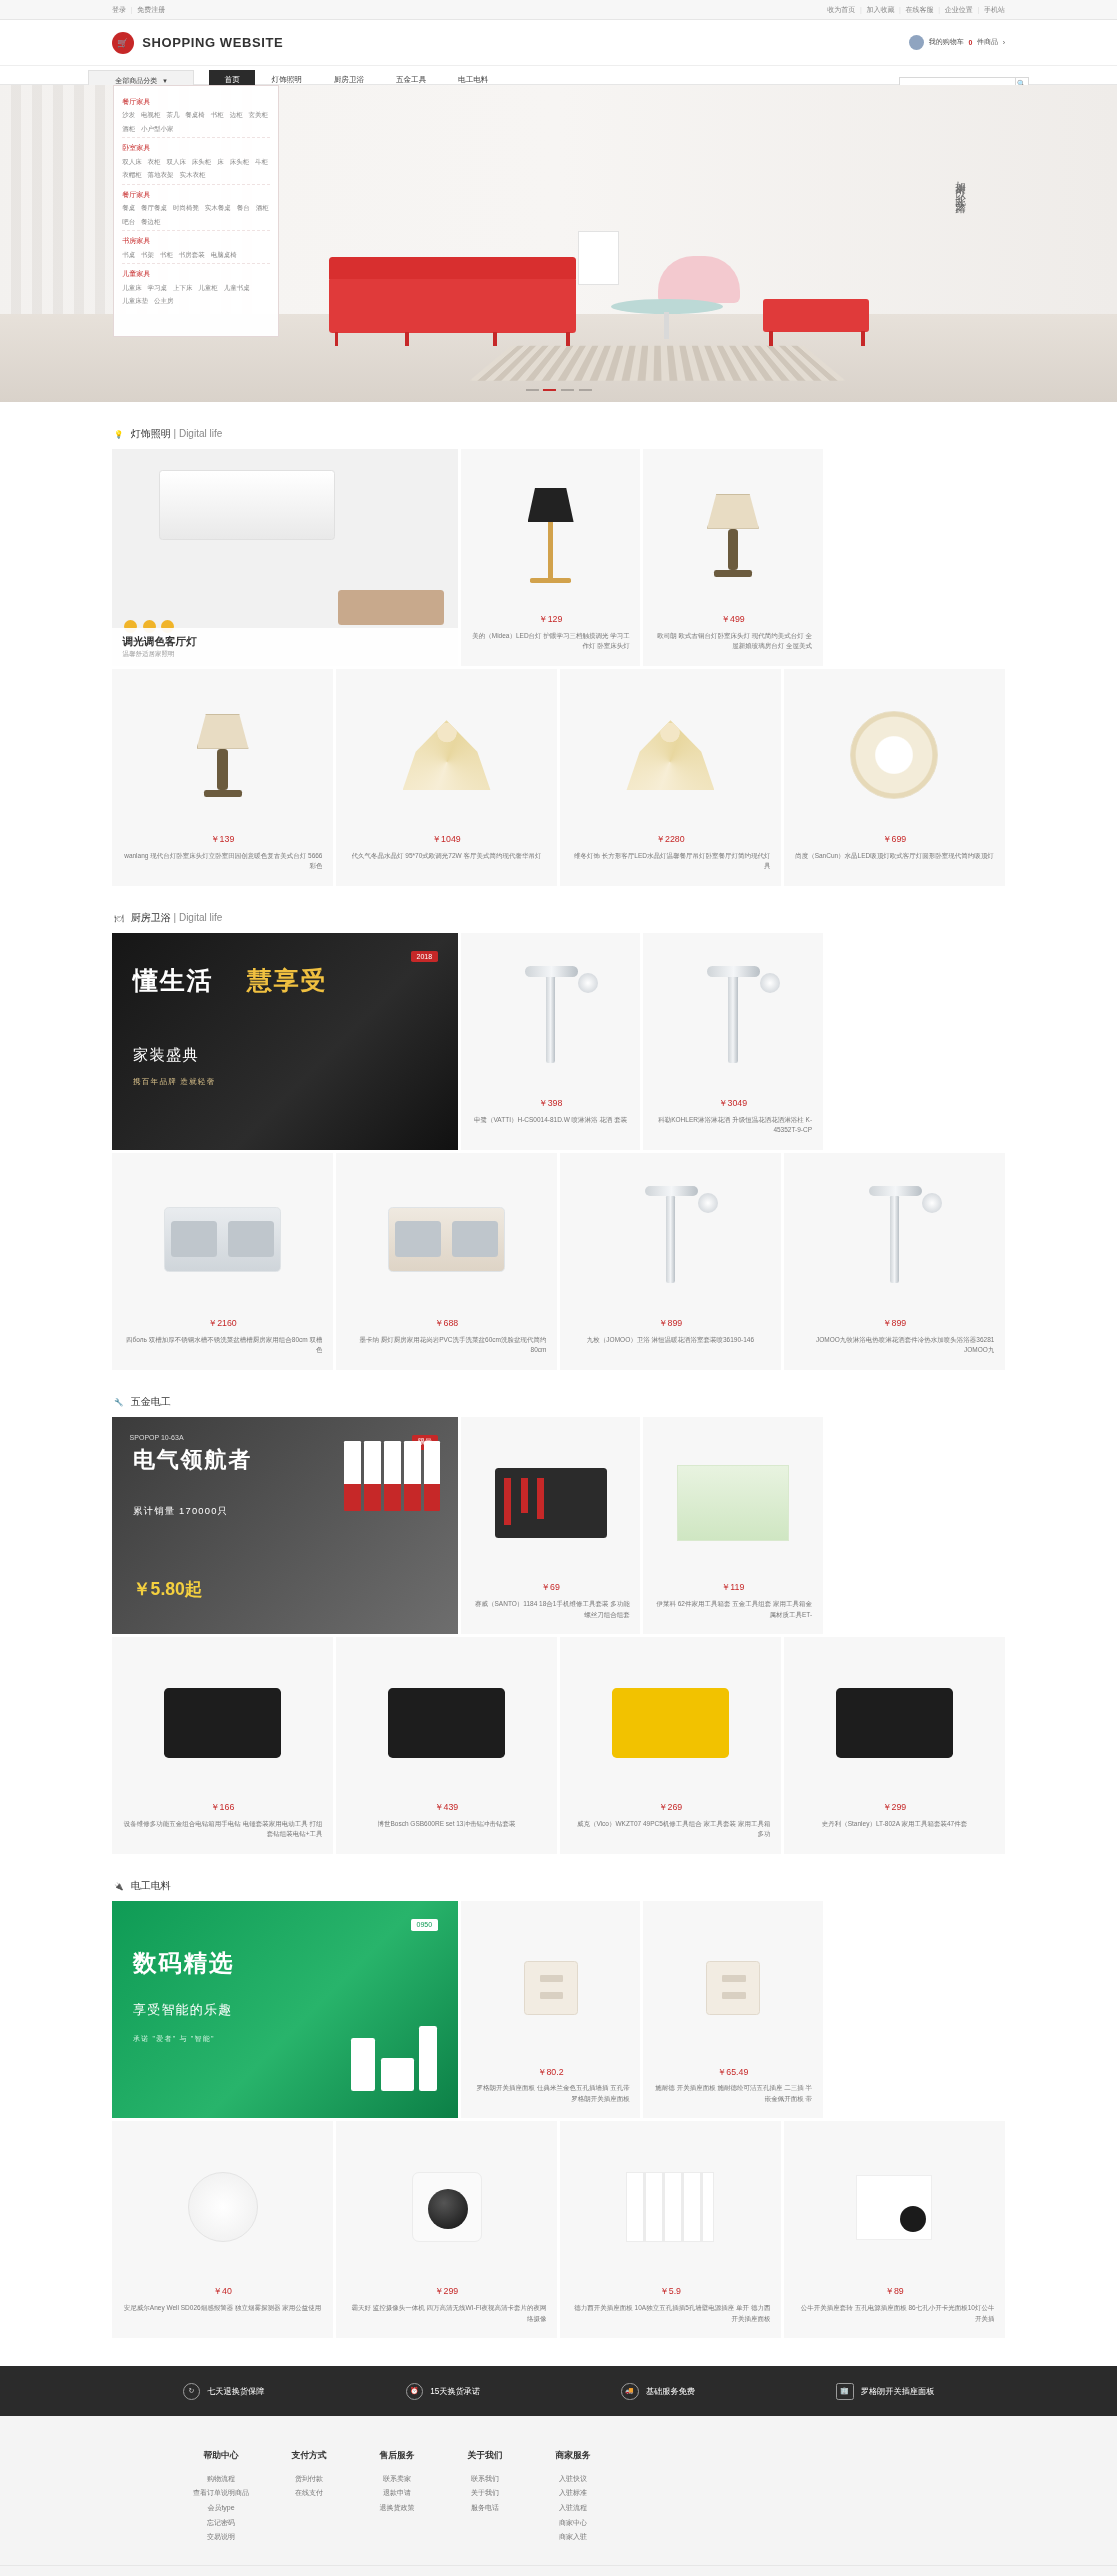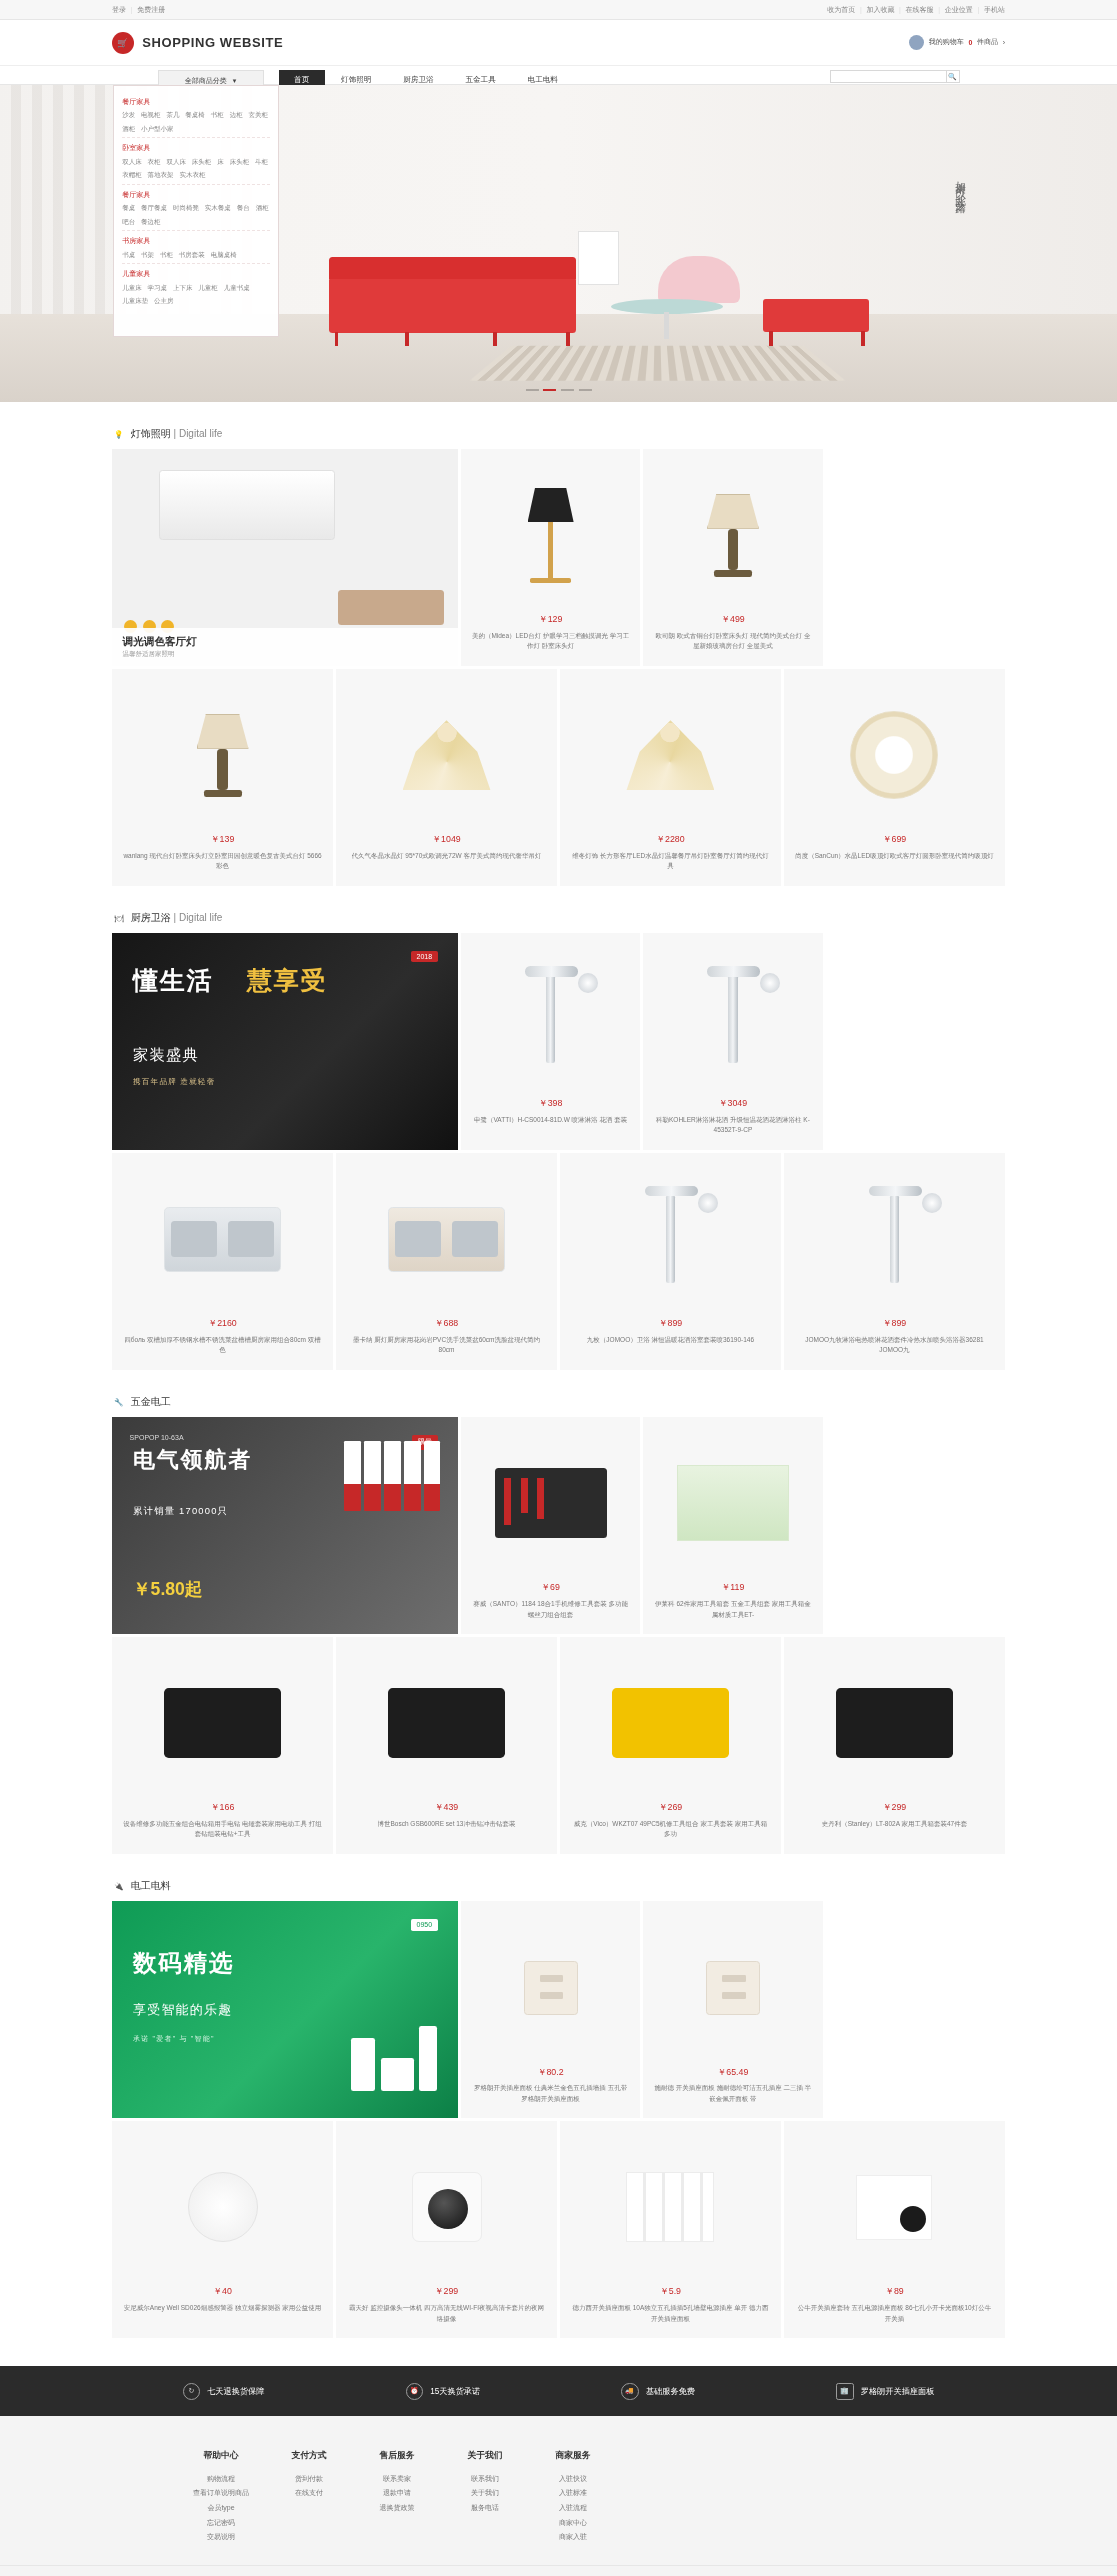--- a/index.html
+++ b/index.html
@@ -34,21 +34,21 @@
   .logo-text { font-size:13px; letter-spacing:0.6px; color:#333; font-weight:bold; }
   .header-right { display:flex; align-items:center; gap:9.4px; }
   .cart-pill {
     display:flex; align-items:center; gap:4.7px; font-size:7px; color:#555;
   }
   .cart-avatar { width:15.3px; height:15.3px; border-radius:50%; background:#8fa4c0; }
   .cart-count { color:#c62828; font-weight:bold; }
 
   
   .nav { height:20px; border-top:0.6px solid #eee; border-bottom:0.6px solid #e6e6e6; background:#fff; }
-  .nav .inner { width:802px; margin:4px auto; height:20px; display:flex; align-items:flex-start; }
+  .nav .inner { width:941px; margin:4px auto; height:20px; display:flex; align-items:flex-end; }
   .nav-cat {
     width:106px; height:20px; background:#f2f2f2; border:0.6px solid #e0e0e0; border-bottom:none;
     display:flex; align-items:center; justify-content:center; gap:5.9px;
     font-size:7px; color:#444;
   }
   .nav-items { display:flex; align-items:center; margin-left:15.3px; gap:1.2px; }
   .nav-item { padding:0 15.3px; height:20px; line-height:20px; font-size:7.6px; color:#444; }
   .nav-item.active { background:#2b2b2b; color:#fff; }
   .nav-search { margin-left:auto; display:flex; align-items:center; }
   .nav-search input {
@@ -133,21 +133,21 @@
   .section { width:893px; margin:0 auto; padding-top:25px; }
   .sec-head { display:flex; align-items:center; gap:5.9px; padding:0 0 8.2px 1.2px; }
   .sec-icon { width:11.7px; height:11.7px; color:#444; display:flex; align-items:center; justify-content:center; }
   .sec-title { font-size:10px; color:#333; }
   .sec-title .sub { color:#888; font-weight:normal; }
 
   .grid { display:grid; grid-template-columns:346px 1fr 1fr 1fr; gap:2.9px; }
   .grid-row2 { display:grid; grid-template-columns:repeat(4,1fr); gap:2.9px; margin-top:2.9px; }
   .prod {
     background:#f7f7f7; height:217px; display:flex; flex-direction:column; align-items:center;
-    padding:10.6px 10.6px 8.2px; text-align:center;
+    padding:10.6px 10.6px 8.2px; text-align:right;
   }
   .prod .pic { flex:1; width:100%; display:flex; align-items:center; justify-content:center; }
   .prod .price { color:#c62828; font-size:8.8px; margin:3.5px 0 4.7px; }
   .prod .desc { font-size:6.5px; color:#777; line-height:1.6; height:27px; overflow:hidden; }
 
   
   .ill { position:relative; }
   .lamp-shade { width:46px; height:34px; background:#222; margin:0 auto; clip-path:polygon(16% 0,84% 0,100% 100%,0 100%); }
   .lamp-stand { width:4.7px; height:56px; background:#d2a24c; margin:0 auto; }
   .lamp-base { width:41px; height:4.7px; background:#d2a24c; margin:0 auto; border-radius:1.8px;}

